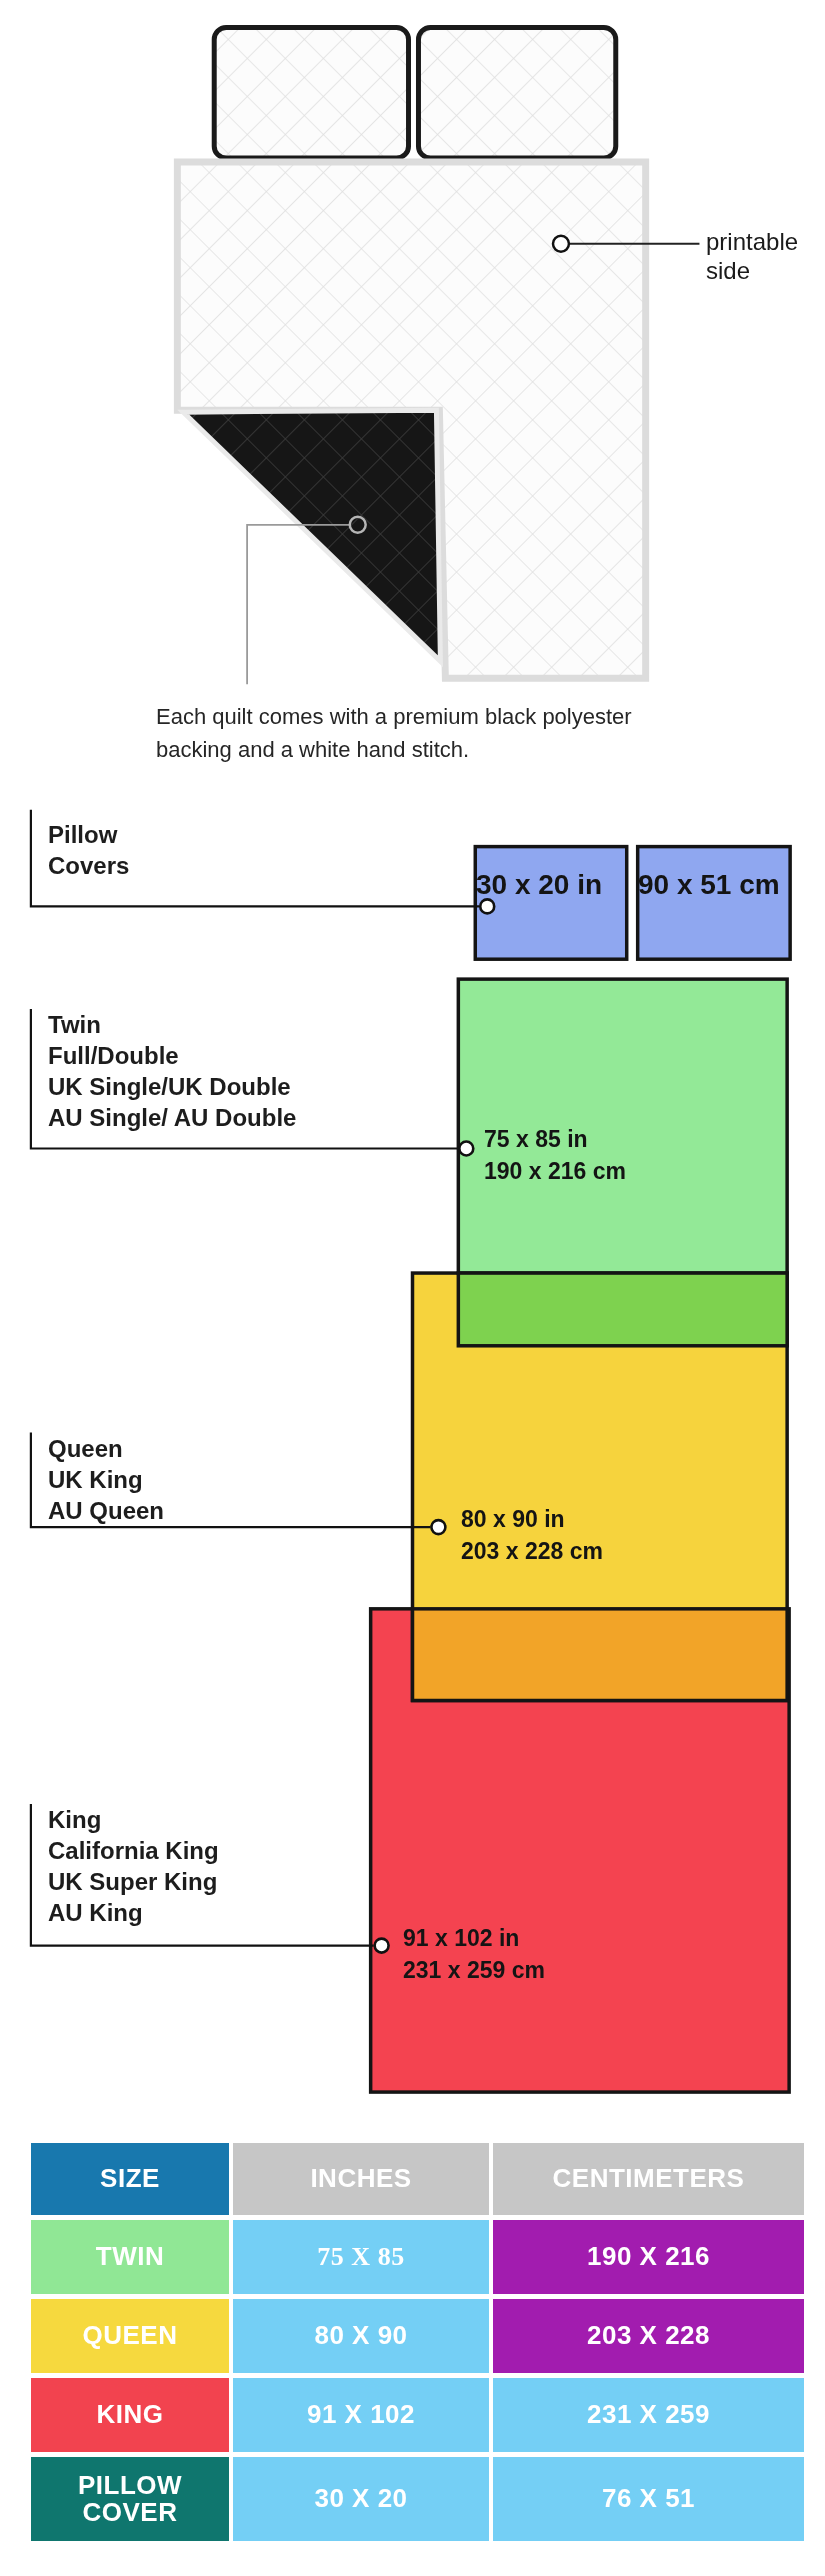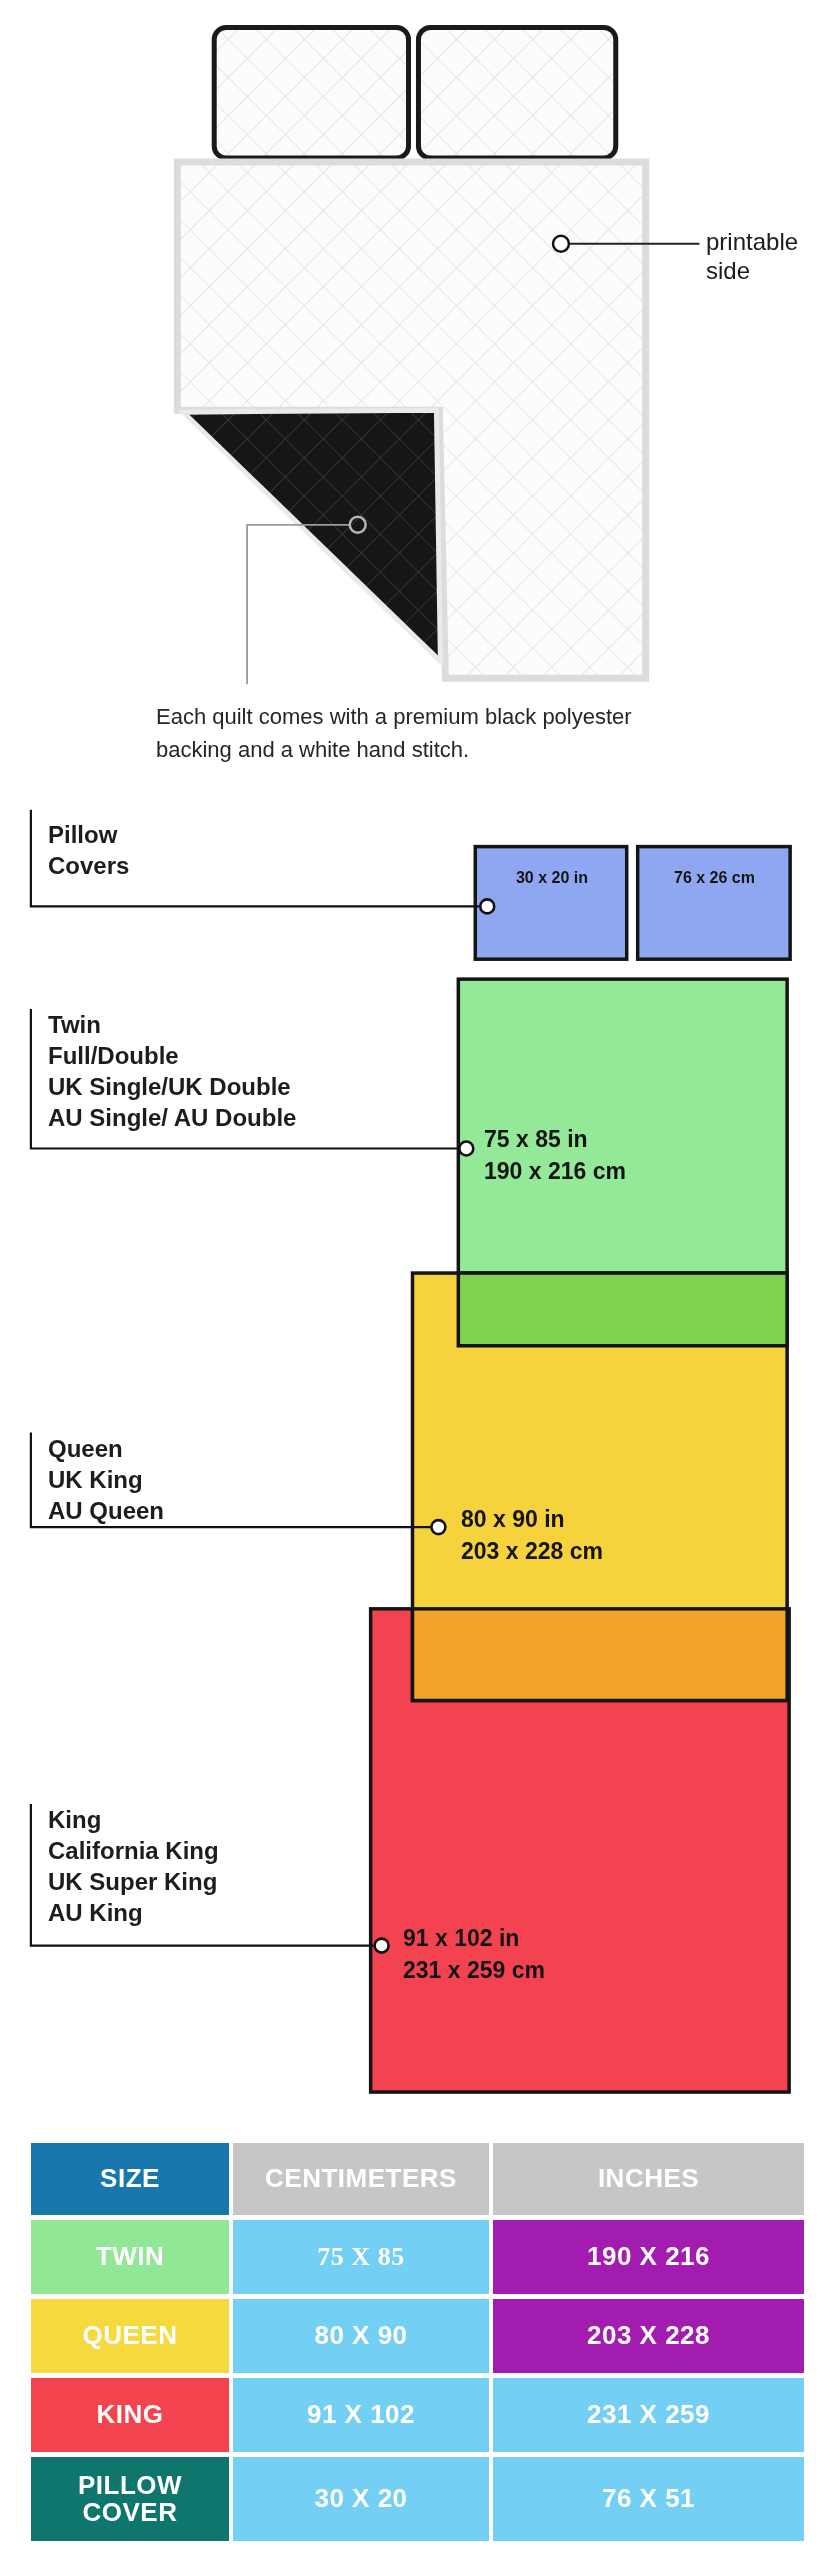--- a/index.html
+++ b/index.html
@@ -6,21 +6,21 @@
   body{
     width:825px;height:2576px;position:relative;background:#ffffff;
     font-family:"Liberation Sans","DejaVu Sans",sans-serif;overflow:hidden;
   }
   svg{position:absolute;top:0;left:0;}
   .abs{position:absolute;}
   .ann-text{font-size:24px;color:#1b1b1b;line-height:29px;}
   .caption{font-size:22px;color:#262626;line-height:33px;white-space:nowrap;margin-left:34px;}
   .sec-label{font-weight:bold;color:#1d1d1d;font-size:24px;line-height:31px;white-space:nowrap;}
   .rect-size{font-weight:bold;color:#141414;font-size:23px;line-height:32px;white-space:nowrap;}
-  .pc-size{font-weight:bold;color:#141414;font-size:16px;text-align:center;}
+  .pc-size{font-weight:bold;color:#141414;font-size:28px;}
   .tbl{
     position:absolute;left:31px;top:2143px;width:774px;
     display:grid;grid-template-columns:198px 256px 311px;
     grid-template-rows:72px 74px 74px 74px 84px;
     column-gap:4px;row-gap:5px;
   }
   .tbl-cell{
     display:flex;align-items:center;justify-content:center;
     color:#ffffff;font-weight:bold;font-size:26px;letter-spacing:0.5px;
     text-align:center;line-height:1.05;
@@ -86,21 +86,21 @@
 <div class="abs caption" style="left:122px;top:700px;">
   <div>Each quilt comes with a premium black polyester</div>
   <div>backing and a white hand stitch.</div>
 </div>
 
 <div class="abs sec-label" style="left:48px;top:819px;">
   <div>Pillow</div>
   <div>Covers</div>
 </div>
 <div class="abs pc-size" style="left:476px;top:869px;width:152px;">30 x 20 in</div>
-<div class="abs pc-size" style="left:638px;top:869px;width:153px;">76 x 26 cm</div>
+<div class="abs pc-size" style="left:638px;top:869px;width:153px;">90 x 51 cm</div>
 
 <div class="abs sec-label" style="left:48px;top:1009px;">
   <div>Twin</div>
   <div>Full/Double</div>
   <div>UK Single/UK Double</div>
   <div>AU Single/ AU Double</div>
 </div>
 <div class="abs rect-size" style="left:484px;top:1123px;">
   <div>75 x 85 in</div>
   <div>190 x 216 cm</div>
@@ -122,22 +122,22 @@
   <div>UK Super King</div>
   <div>AU King</div>
 </div>
 <div class="abs rect-size" style="left:403px;top:1922px;">
   <div>91 x 102 in</div>
   <div>231 x 259 cm</div>
 </div>
 
 <div class="tbl">
   <div class="tbl-cell" style="background: rgb(24, 120, 174);">SIZE</div>
+  <div class="tbl-cell" style="background: rgb(198, 198, 198);">INCHES</div>
   <div class="tbl-cell" style="background: rgb(198, 198, 198);">CENTIMETERS</div>
-  <div class="tbl-cell" style="background: rgb(198, 198, 198);">INCHES</div>
 
   <div class="tbl-cell" style="background: rgb(144, 231, 149);">TWIN</div>
   <div class="tbl-cell" style="background: rgb(116, 207, 245); font-family: Liberation Serif, serif;">75 X 85</div>
   <div class="tbl-cell" style="background: #a21caf;">190 X 216</div>
 
   <div class="tbl-cell" style="background: rgb(246, 217, 62);">QUEEN</div>
   <div class="tbl-cell" style="background: rgb(116, 207, 245);">80 X 90</div>
   <div class="tbl-cell" style="background: #a21caf;">203 X 228</div>
 
   <div class="tbl-cell" style="background: rgb(242, 67, 79);">KING</div>

